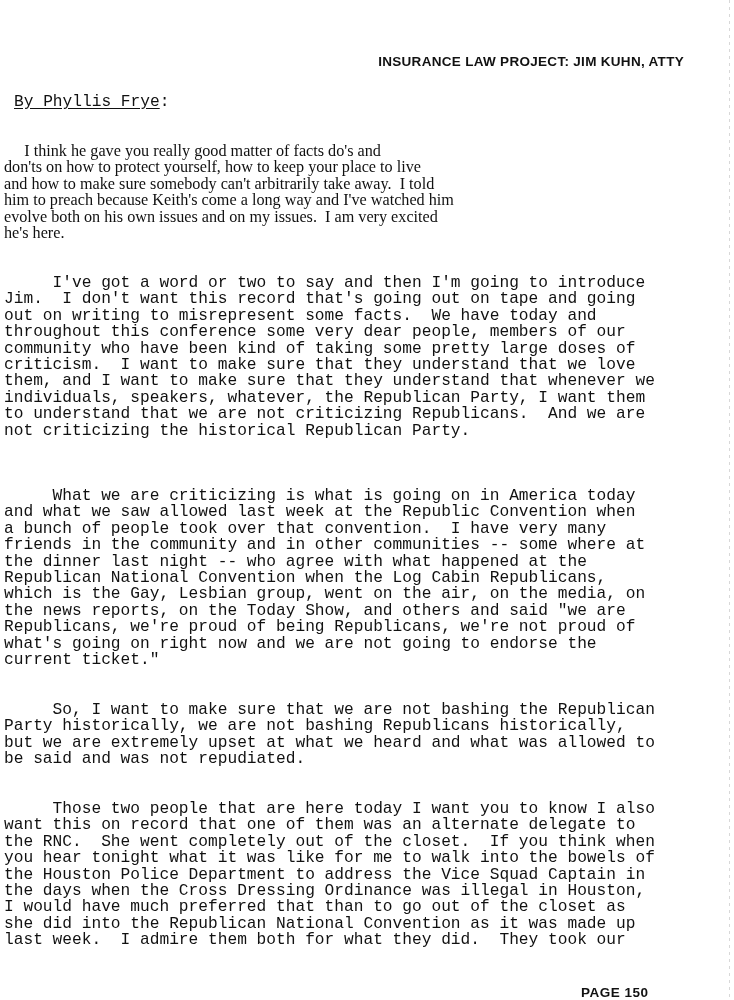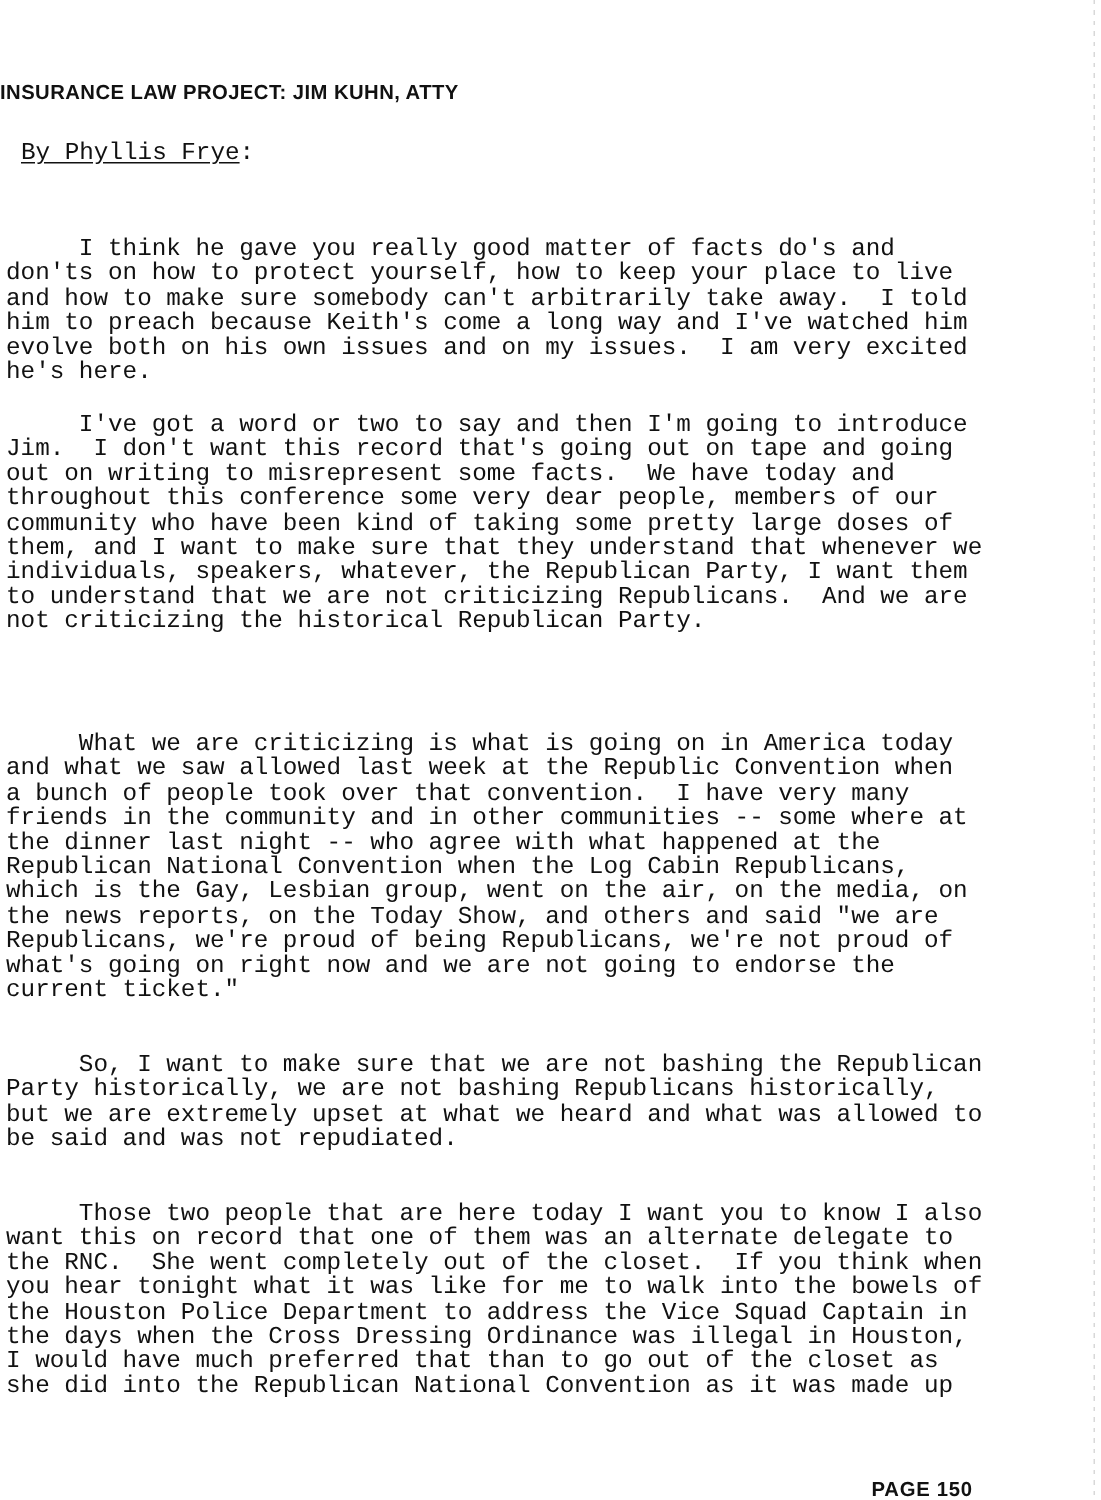--- a/index.html
+++ b/index.html
@@ -20,21 +20,21 @@
       left: 729px;
       width: 1px;
       height: 1000px;
       background: repeating-linear-gradient(to bottom, #d8d8d8 0px, #d8d8d8 3px, transparent 3px, transparent 7px);
     }
     .page-title {
       position: absolute;
       top: 54px;
       left: 0;
       width: 684px;
-      text-align: left;
+      text-align: right;
       font-family: "Liberation Sans", sans-serif;
       font-weight: bold;
       font-size: 13.5px;
       letter-spacing: 0.3px;
       margin: 0;
       color: #111;
     }
     .byline {
       position: absolute;
       top: 94px;
@@ -79,34 +79,35 @@
   </style>
 </head>
 <body>
 
 <div class="scan-edge"></div>
 
 <h1 class="page-title">INSURANCE LAW PROJECT: JIM KUHN, ATTY</h1>
 
 <p class="byline"><span class="name">By Phyllis Frye</span><span>:</span></p>
 
-<div class="para" id="para-0" style="top:158px;">
+<div class="para" id="para-0" style="top:143px;font-family:Liberation Serif, serif;">
     <span class="line">     I think he gave you really good matter of facts do's and</span>
     <span class="line">don'ts on how to protect yourself, how to keep your place to live</span>
     <span class="line">and how to make sure somebody can't arbitrarily take away.  I told</span>
     <span class="line">him to preach because Keith's come a long way and I've watched him</span>
     <span class="line">evolve both on his own issues and on my issues.  I am very excited</span>
     <span class="line">he's here.</span>
   </div>
 <div class="para" id="para-1" style="top:275px;">
     <span class="line">     I've got a word or two to say and then I'm going to introduce</span>
     <span class="line">Jim.  I don't want this record that's going out on tape and going</span>
     <span class="line">out on writing to misrepresent some facts.  We have today and</span>
     <span class="line">throughout this conference some very dear people, members of our</span>
     <span class="line">community who have been kind of taking some pretty large doses of</span>
+    <span class="line">criticism.  I want to make sure that they understand that we love</span>
     <span class="line">them, and I want to make sure that they understand that whenever we</span>
     <span class="line">individuals, speakers, whatever, the Republican Party, I want them</span>
     <span class="line">to understand that we are not criticizing Republicans.  And we are</span>
     <span class="line">not criticizing the historical Republican Party.</span>
   </div>
 <div class="para" id="para-2" style="top:488px;">
     <span class="line">     What we are criticizing is what is going on in America today</span>
     <span class="line">and what we saw allowed last week at the Republic Convention when</span>
     <span class="line">a bunch of people took over that convention.  I have very many</span>
     <span class="line">friends in the community and in other communities -- some where at</span>
@@ -126,15 +127,16 @@
   </div>
 <div class="para" id="para-4" style="top:801px;">
     <span class="line">     Those two people that are here today I want you to know I also</span>
     <span class="line">want this on record that one of them was an alternate delegate to</span>
     <span class="line">the RNC.  She went completely out of the closet.  If you think when</span>
     <span class="line">you hear tonight what it was like for me to walk into the bowels of</span>
     <span class="line">the Houston Police Department to address the Vice Squad Captain in</span>
     <span class="line">the days when the Cross Dressing Ordinance was illegal in Houston,</span>
     <span class="line">I would have much preferred that than to go out of the closet as</span>
     <span class="line">she did into the Republican National Convention as it was made up</span>
+    <span class="line">last week.  I admire them both for what they did.  They took our</span>
   </div>
 
 <p class="page-number">PAGE 150</p>
 
 </body></html>

